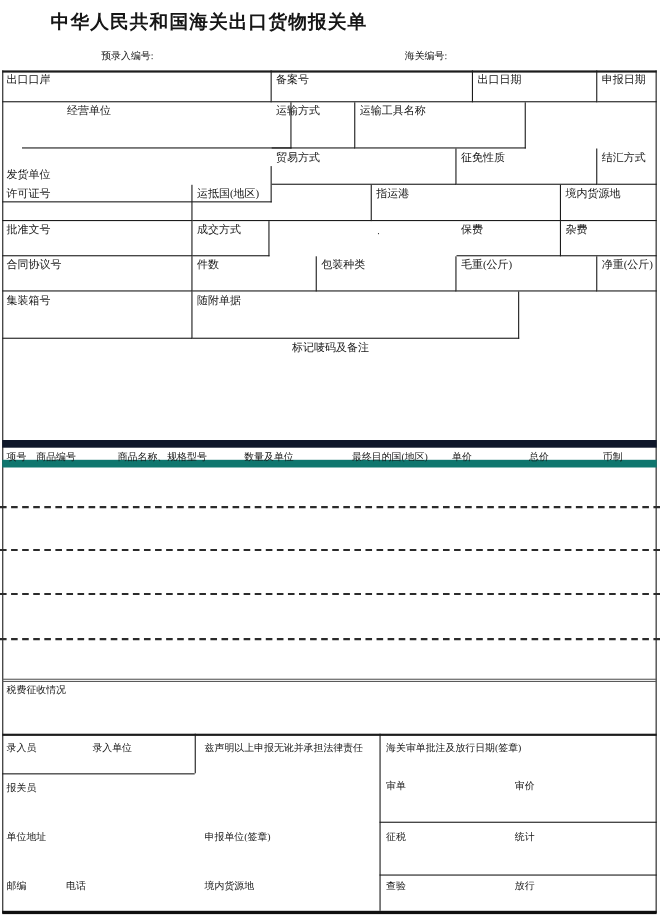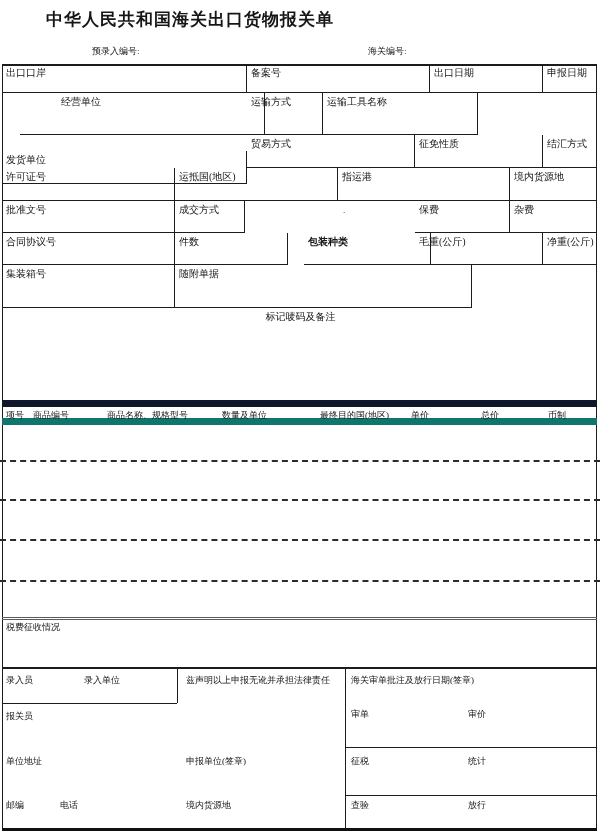--- a/index.html
+++ b/index.html
@@ -56,21 +56,21 @@
   <div class="cell last" style="left:510px;top:168px;width:87px;height:33px;"><span>境内货源地</span></div>
 
   <div class="cell" style="left:2px;top:201px;width:173px;height:32px;"><span>批准文号</span></div>
   <div class="cell" style="left:175px;top:201px;width:70px;height:32px;"><span>成交方式</span></div>
   <div class="cell" style="left:415px;top:201px;width:95px;height:32px;"><span>保费</span></div>
   <div class="cell last" style="left:510px;top:201px;width:87px;height:32px;"><span>杂费</span></div>
   <div class="flabel" style="left:343px;top:206px;">.</div>
 
   <div class="cell" style="left:2px;top:233px;width:173px;height:32px;"><span>合同协议号</span></div>
   <div class="cell" style="left:175px;top:233px;width:113px;height:32px;"><span>件数</span></div>
-  <div class="cell" style="left:304px;top:233px;width:127px;height:32px;font-weight:bold;"><span>包装种类</span></div>
+  <div class="cell" style="left:288px;top:233px;width:127px;height:32px;"><span>包装种类</span></div>
   <div class="cell" style="left:415px;top:233px;width:128px;height:32px;"><span>毛重(公斤)</span></div>
   <div class="cell last" style="left:543px;top:233px;width:54px;height:32px;"><span>净重(公斤)</span></div>
 
   <div class="cell" style="left:2px;top:265px;width:173px;height:43px;"><span>集装箱号</span></div>
   <div class="cell" style="left:175px;top:265px;width:297px;height:43px;"><span>随附单据</span></div>
 
   <div class="cell last thickb" style="left:2px;top:308px;width:595px;height:99px;"><span>标记唛码及备注</span></div>
 
   <div class="itemhdr">
     <div class="flabel" style="left:4px;top:4px;">项号</div>

